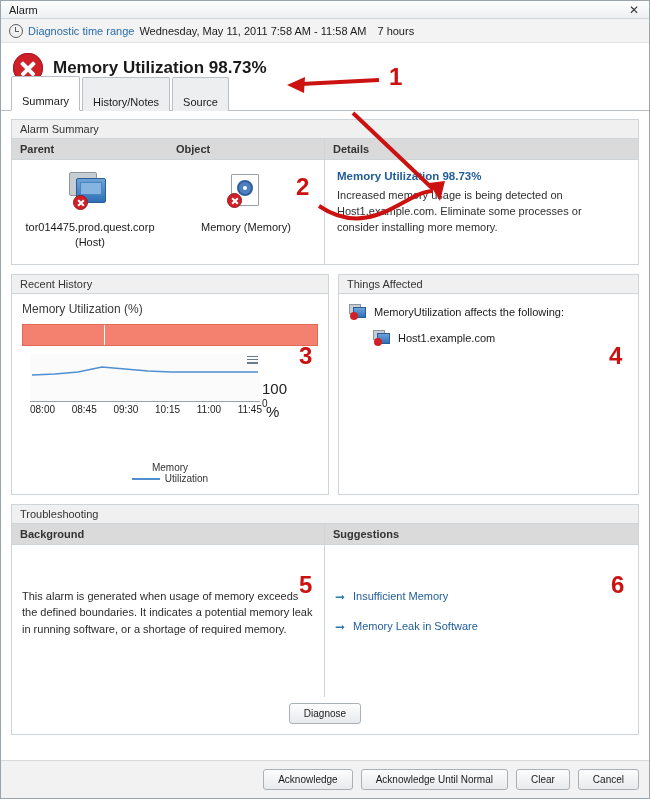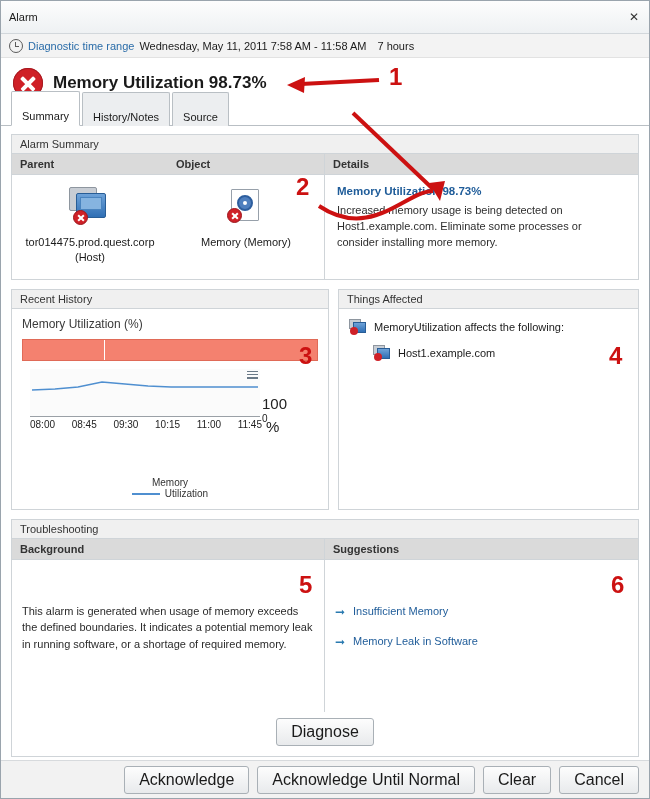--- a/index.html
+++ b/index.html
@@ -14,21 +14,21 @@
   .window {
     width: 650px; height: 799px;
     border: 1px solid #9aa4ad;
     background: #f2f2f2;
     display: flex;
     flex-direction: column;
     position: relative;
   }
   
   .titlebar {
-    height: 33px;
+    height: 18px;
     background: linear-gradient(#fdfdfd, #eef1f3);
     border-bottom: 1px solid #d2d7db;
     display: flex;
     align-items: center;
     padding: 0 4px 0 8px;
     flex: none;
   }
   .titlebar .title {
     font-size: 11px;
     color: #1b1b1b;
@@ -281,21 +281,21 @@
   .ts-body { padding: 11px 10px; line-height: 1.5; color:#2b2b2b; min-height: 120px; margin-top: 32px;}
   .sugg { display:flex; align-items:center; gap:8px; margin-bottom: 12px; }
   .arrow-icon { color:#2a7ab0; font-size: 12px; }
   .sugg a { color:#1f5c99; text-decoration: none; }
   .diagnose-wrap { text-align:center; padding: 6px 0 10px 0; }
   .btn {
     background: linear-gradient(#fdfdfd,#e8eaec);
     border: 1px solid #a9b0b6;
     border-radius: 3px;
     padding: 4px 14px;
-    font-size: 16px;
+    font-size: 10px;
     color: #1a1a1a;
     cursor: pointer;
   }
 
   
   .footer {
     height: 38px;
     border-top: 1px solid #d7dadd;
     background: #f2f2f2;
     display: flex; align-items: center; justify-content: flex-end;

